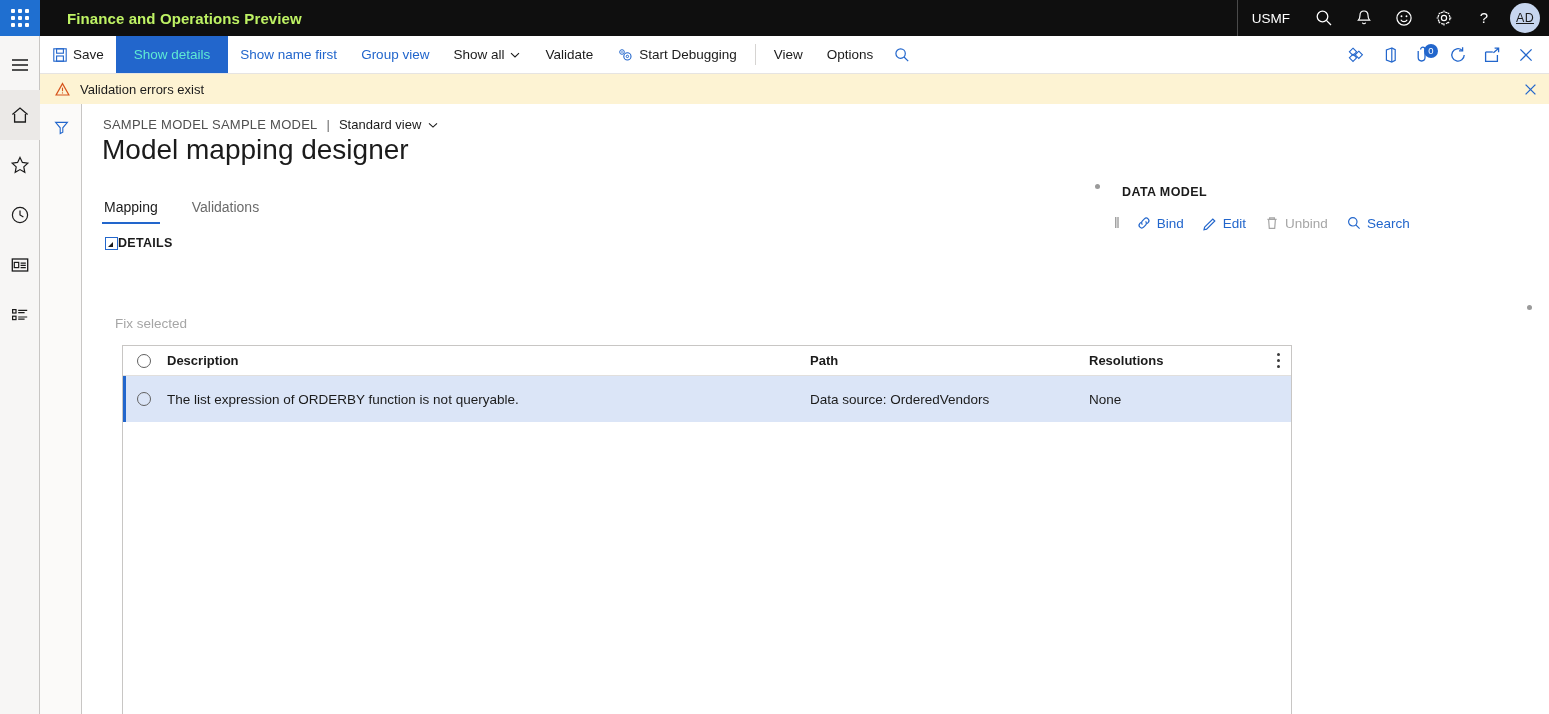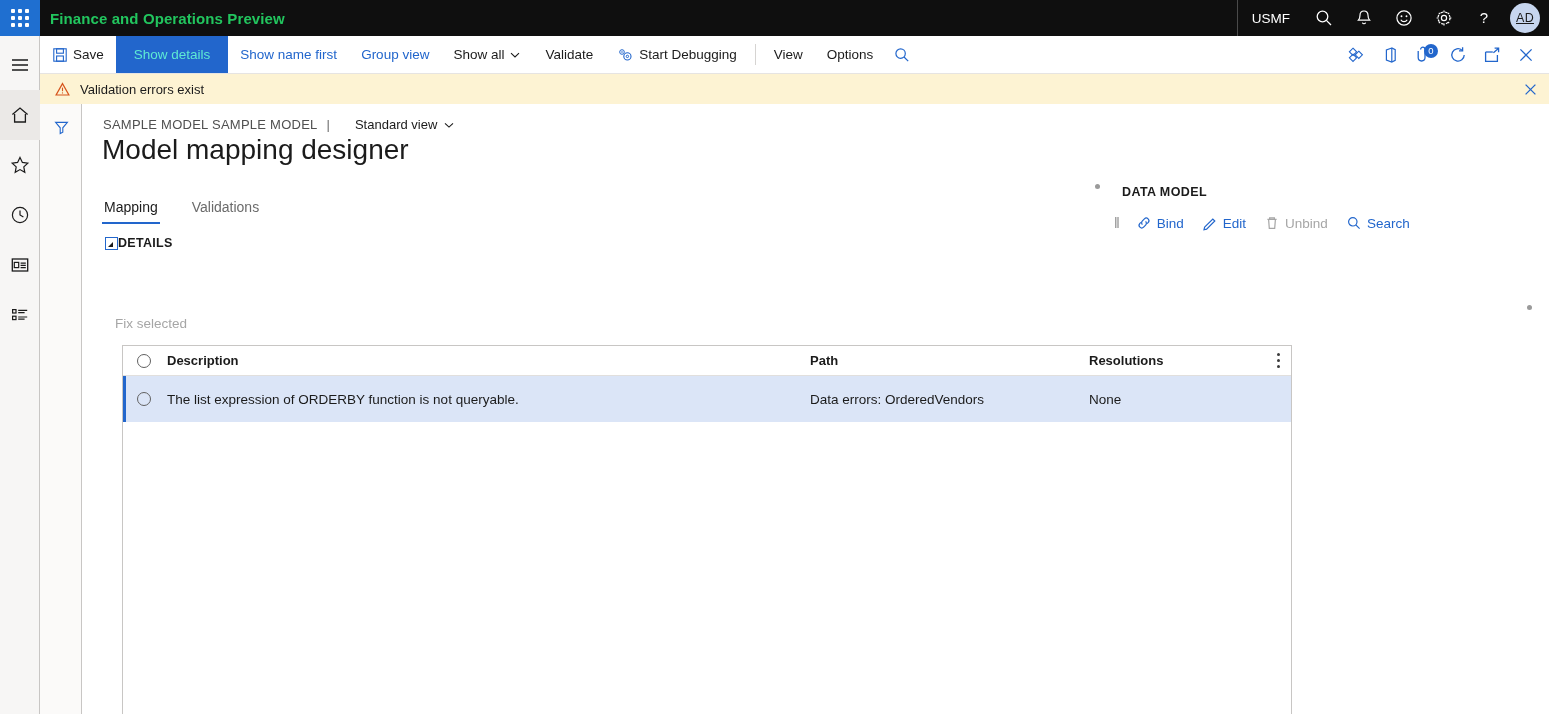--- a/index.html
+++ b/index.html
@@ -33,24 +33,24 @@
     display: grid;
     grid-template-columns: repeat(3, 4px);
     grid-template-rows: repeat(3, 4px);
     gap: 3px;
   }
   .waffle-grid i {
     display: block; width: 4px; height: 4px;
     background: #ffffff; border-radius: 1px;
   }
   .app-title {
-    color: #22c55e;
+    color: #bef264;
     font-size: 15px;
     font-weight: bold;
-    padding-left: 10px;
+    padding-left: 27px;
     letter-spacing: .1px;
     white-space: nowrap;
   }
   .topbar-divider {
     width: 1px; height: 36px; background: #4a4a4a;
   }
   .topbar-right {
     margin-left: auto;
     display: flex;
     align-items: center;
@@ -210,21 +210,20 @@
     align-items: center;
     gap: 9px;
     white-space: nowrap;
   }
   .breadcrumb .bc-model { letter-spacing: .25px; }
   .breadcrumb .bc-sep { color: #6b6b6b; }
   .breadcrumb .bc-view {
     display: flex; align-items: center; gap: 6px;
     color: #1b1b1b;
     cursor: pointer;
-    margin-left: 16px;
   }
   .page-title {
     position: absolute;
     top: 30px; left: 20px;
     font-size: 28px;
     color: #1b1b1b;
     font-weight: normal;
     white-space: nowrap;
   }
   .tabstrip {
@@ -661,21 +660,21 @@
             <i></i>
             <i></i>
           </span>
       </div>
     </div>
     <div class="grid-row selected">
       <div class="col-sel">
         <span class="radio"></span>
       </div>
       <div class="col-desc">The list expression of ORDERBY function is not queryable.</div>
-      <div class="col-path">Data errors: OrderedVendors</div>
+      <div class="col-path">Data source: OrderedVendors</div>
       <div class="col-res">None</div>
       <div class="grid-menu"></div>
     </div>
   </div>
 
   <div class="datamodel">
     <span class="dm-dot-tl"></span>
     <span class="dm-dot-tr"></span>
     <div class="dm-title">DATA MODEL</div>
     <div class="dm-actions">

